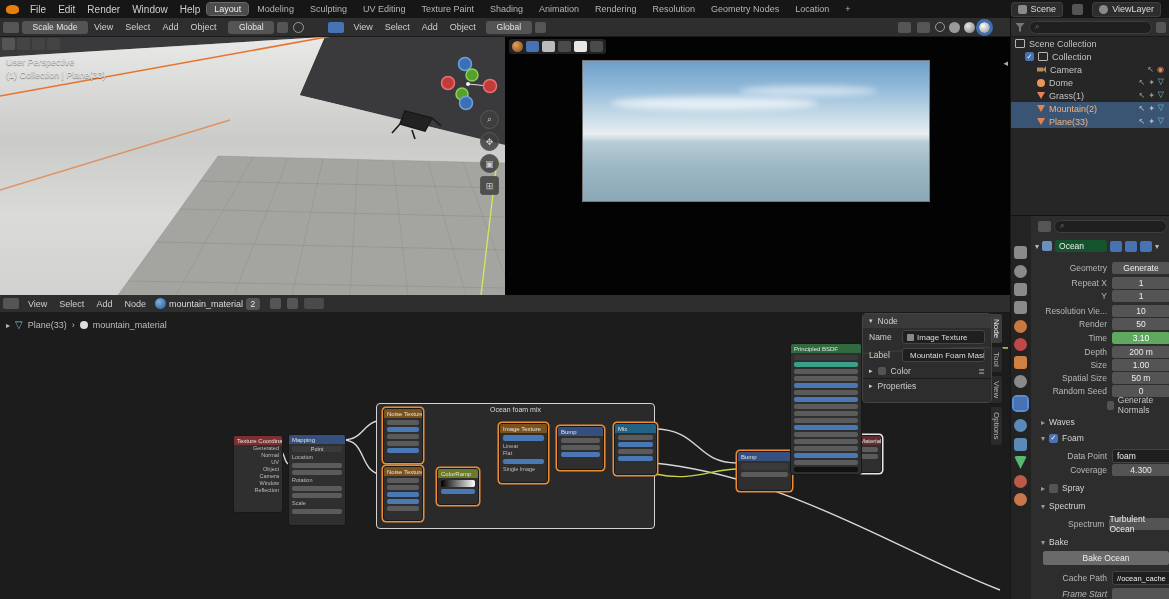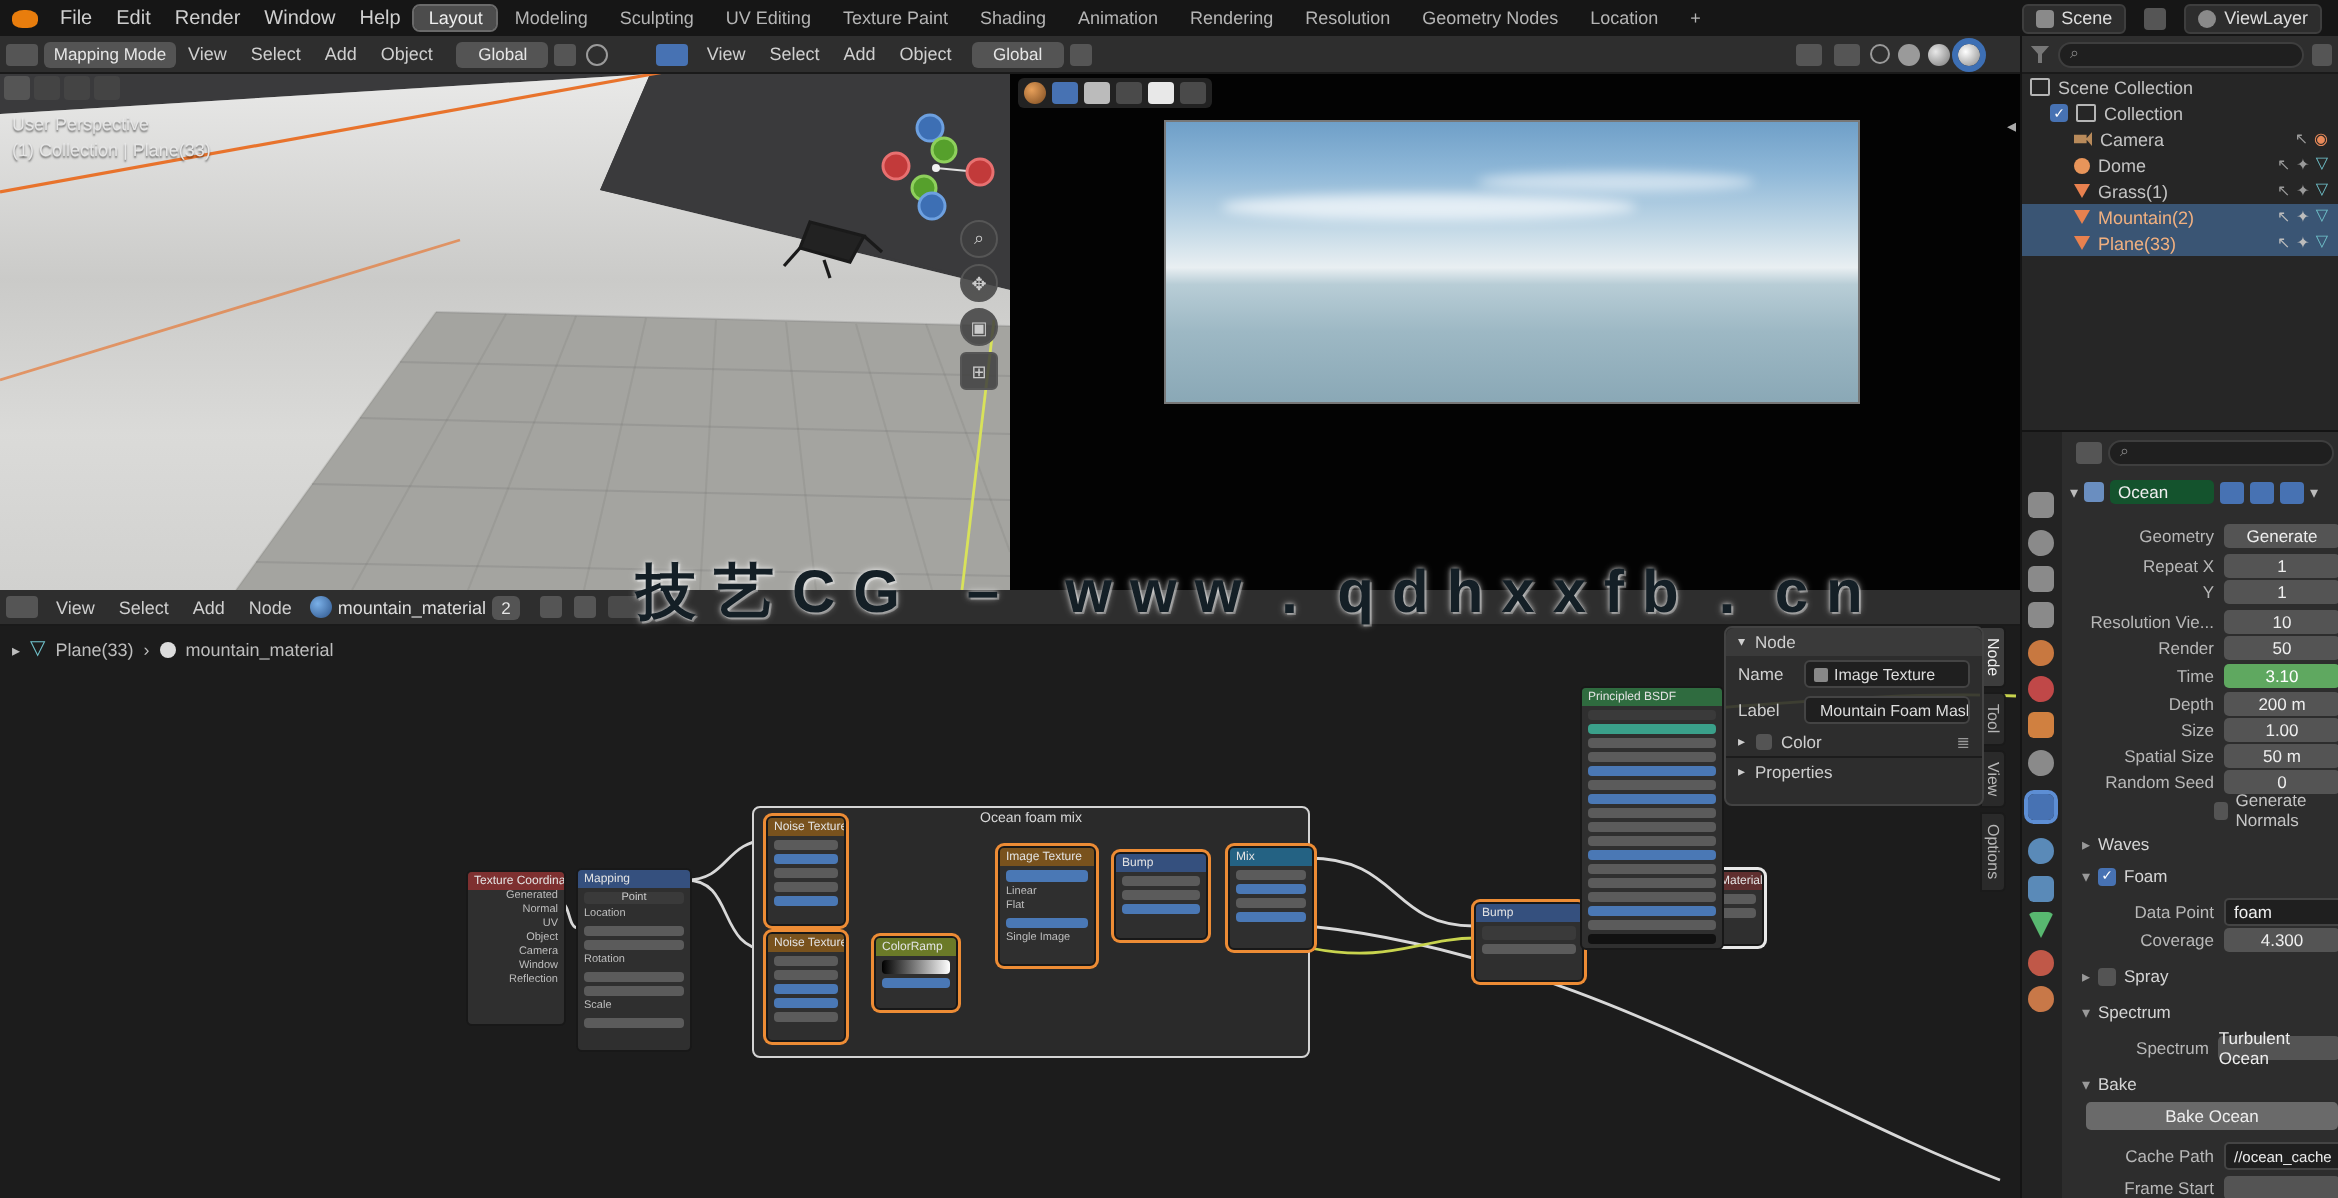--- a/index.html
+++ b/index.html
@@ -99,21 +99,21 @@
       <span class="hicon" style="width:11px;"></span>
       <div class="topfield">
         <span style="width:9px;height:9px;background:#8a8a8a;border-radius:50%;display:inline-block;"></span>
         <span>ViewLayer</span>
       </div>
     </div>
   </div>
 
   <div class="abs hdr" style="left:0;top:18px;width:1010px;height:18px;">
     <span class="hicon" style="width:16px;"></span>
-    <span class="fieldbtn" style="width:66px;height:13px;">Mapping Mode</span>
+    <span class="fieldbtn" style="width:66px;height:13px;">Scale Mode</span>
     <span class="menu" style="font-size:9px;">View</span>
     <span class="menu" style="font-size:9px;">Select</span>
     <span class="menu" style="font-size:9px;">Add</span>
     <span class="menu" style="font-size:9px;">Object</span>
     <span class="fieldbtn" style="width:46px;height:13px;margin-left:6px;">Global</span>
     <span class="hicon" style="width:11px;"></span>
     <span class="circ" style="width:9px;height:9px;background:none;border:1.5px solid #9a9a9a;"></span>
 
     <span class="hicon" style="width:16px;margin-left:22px;background:#4772b3;"></span>
     <span class="menu" style="font-size:9px;">View</span>
@@ -416,21 +416,21 @@
         <span style="font-size:8px;color:#999;">▾</span>
         <span class="psec">Bake</span>
       </div>
     <div class="prow" style="left:32px;top:336px;width:126px;">
         <span class="pfield" style="flex:1;background:#6a6a6a;height:14px;">Bake Ocean</span>
       </div>
     <div class="prow" style="left:28px;top:356px;">
         <span class="plabel">Cache Path</span>
         <span class="pfield" style="background:#1f1f1f;border:1px solid #444;justify-content:flex-start;padding:0 4px;font-size:7.5px;">//ocean_cache</span>
       </div>
-    <div class="prow" style="left:28px;top:372px;">
+    <div class="prow" style="left:28px;top:372px;font-style:italic;">
         <span class="plabel">Frame Start</span>
         <span class="pfield"></span>
       </div>
   </div>
 
   <div class="abs hdr" style="left:0;top:295px;width:1010px;height:17px;">
     <span class="hicon" style="width:16px;"></span>
     <span class="menu" style="font-size:9px;">View</span>
     <span class="menu" style="font-size:9px;">Select</span>
     <span class="menu" style="font-size:9px;">Add</span>
@@ -616,15 +616,14 @@
     </div>
   </div>
 
   <div class="abs sidetabs">
     <div class="sidetab active">Node</div>
     <div class="sidetab">Tool</div>
     <div class="sidetab">View</div>
     <div class="sidetab">Options</div>
   </div>
 
-  <div class="abs watermark">技艺CG － www．qdhxxfb．cn</div>
 
 </div>
 
 </body></html>

